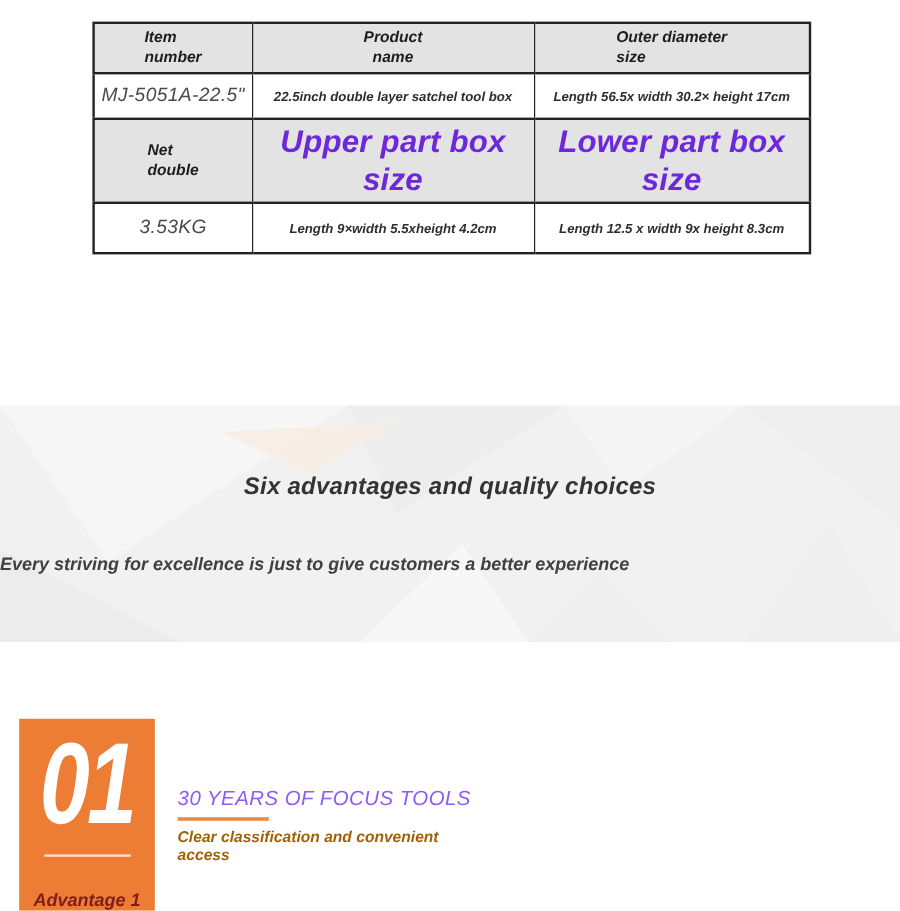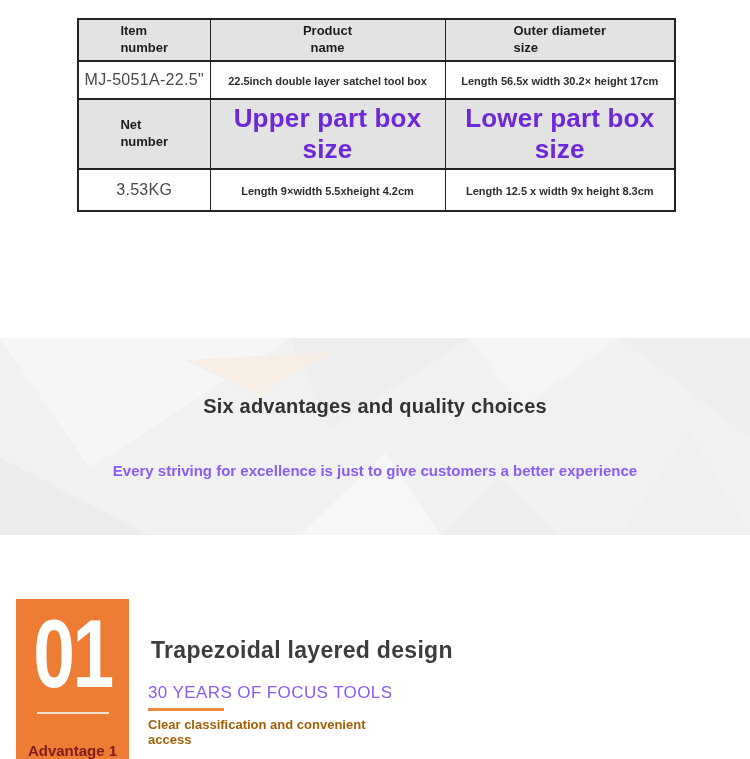--- a/index.html
+++ b/index.html
@@ -1,38 +1,38 @@
 <!DOCTYPE html>
 <html><head>
 <meta charset="utf-8">
 <style>
   * { margin:0; padding:0; box-sizing:border-box; }
   html,body { width:750px; background:#ffffff; font-family:"Liberation Sans", sans-serif; }
-  .page { position:relative; width:750px; height:759px; overflow:hidden; background:#ffffff; }
+  .page { position:relative; width:750px; height:759px; overflow:hidden; background:#ffffff;font-style:italic; }
 
   
   .spec-table { border-collapse:collapse; table-layout:fixed; width:597px; margin:18px 0 0 77px; border:2px solid #232323; }
   .spec-table td { border:2px solid #232323; border-left-width:1px; border-right-width:1px; text-align:center; vertical-align:middle; padding:3px 4px; color:#1d1d1d; }
   .spec-table tr.hdr td { background:#e3e3e3; }
   .spec-table col.c1 { width:132px; }
   .spec-table col.c2 { width:235px; }
   .spec-table col.c3 { width:230px; }
   tr.r1 { height:40px; } tr.r2 { height:38px; } tr.r3 { height:41px; } tr.r4 { height:42px; }
   .h-small { font-size:13px; font-weight:bold; line-height:1.3; }
   .block-left { display:inline-block; text-align:left; white-space:pre-line; }
   .block-center { display:inline-block; text-align:center; white-space:pre-line; }
   .h-big { font-size:26px; font-weight:bold; letter-spacing:0.2px; color:#6d28d9; }
   .v-big { font-size:16px; font-weight:normal; color:#4a4a4a; letter-spacing:0.3px; }
   .v-small { font-size:11px; font-weight:bold; color:#2e2e2e; }
 
   
   .banner { position:relative; width:750px; height:197px; margin-top:126px; background:#f1f1f1; overflow:hidden; }
   .banner svg.facets { position:absolute; inset:0; }
   .banner-title { position:relative; text-align:center; padding-top:57px; font-size:20px; font-weight:bold; color:#333333; letter-spacing:0.2px; }
-  .banner-subtitle { position:relative; text-align:center; margin-top:44px; font-size:15px; font-weight:bold; color:#8b5cf6; }
+  .banner-subtitle { position:relative; margin-top:44px; font-size:15px; font-weight:bold; color:#404040; }
 
   
   .advantage-row { position:relative; display:flex; margin:64px 0 0 16px; }
   .adv-card { position:relative; width:113px; height:185px; background:#ed7d35; flex:0 0 auto; }
   .adv-number { position:absolute; top:20px; left:0; width:100%; text-align:center; color:#ffffff; font-size:96px; font-weight:bold; line-height:0.72; letter-spacing:-3px; transform:scaleX(0.78); transform-origin:50% 0; }
   .adv-divider { position:absolute; top:113px; left:50%; transform:translateX(-50%); width:72px; height:2px; background:rgba(255,255,255,0.75); }
   .adv-label { position:absolute; top:143px; left:0; width:100%; text-align:center; color:#7f1d1d; font-size:15px; font-weight:bold; }
   .adv-text { margin-left:19px; padding-top:38px; width:420px; }
   .adv-heading { font-size:23px; font-weight:bold; color:#3d3d3d; letter-spacing:0.3px; padding-left:3px; }
   .adv-subheading { margin-top:19px; font-size:17px; color:#8b5cf6; letter-spacing:0.4px; }
@@ -59,21 +59,21 @@
       <td><span class="h-small block-left">Outer diameter
 size</span></td>
     </tr>
     <tr class="r2">
       <td><span class="v-big">MJ-5051A-22.5"</span></td>
       <td><span class="v-small">22.5inch double layer satchel tool box</span></td>
       <td><span class="v-small">Length 56.5x width 30.2× height 17cm</span></td>
     </tr>
     <tr class="hdr r3">
       <td><span class="h-small block-left">Net
-number</span></td>
+double</span></td>
       <td><span class="h-big">Upper part box size</span></td>
       <td><span class="h-big">Lower part box size</span></td>
     </tr>
     <tr class="r4">
       <td><span class="v-big">3.53KG</span></td>
       <td><span class="v-small">Length 9×width 5.5xheight 4.2cm</span></td>
       <td><span class="v-small">Length 12.5 x width 9x height 8.3cm</span></td>
     </tr>
   </tbody>
     </table>
@@ -94,20 +94,19 @@
     <p class="banner-subtitle">Every striving for excellence is just to give customers a better experience</p>
   </section>
 
   <section class="advantage-row">
     <div class="adv-card">
       <div class="adv-number">01</div>
       <div class="adv-divider"></div>
       <div class="adv-label">Advantage 1</div>
     </div>
     <div class="adv-text">
-      <h2 class="adv-heading">Trapezoidal layered design</h2>
       <div class="adv-subheading">30 YEARS OF FOCUS TOOLS</div>
       <div class="adv-underline"></div>
       <p class="adv-desc">Clear classification and convenient access</p>
     </div>
   </section>
 
 </div>
 
 </body></html>

